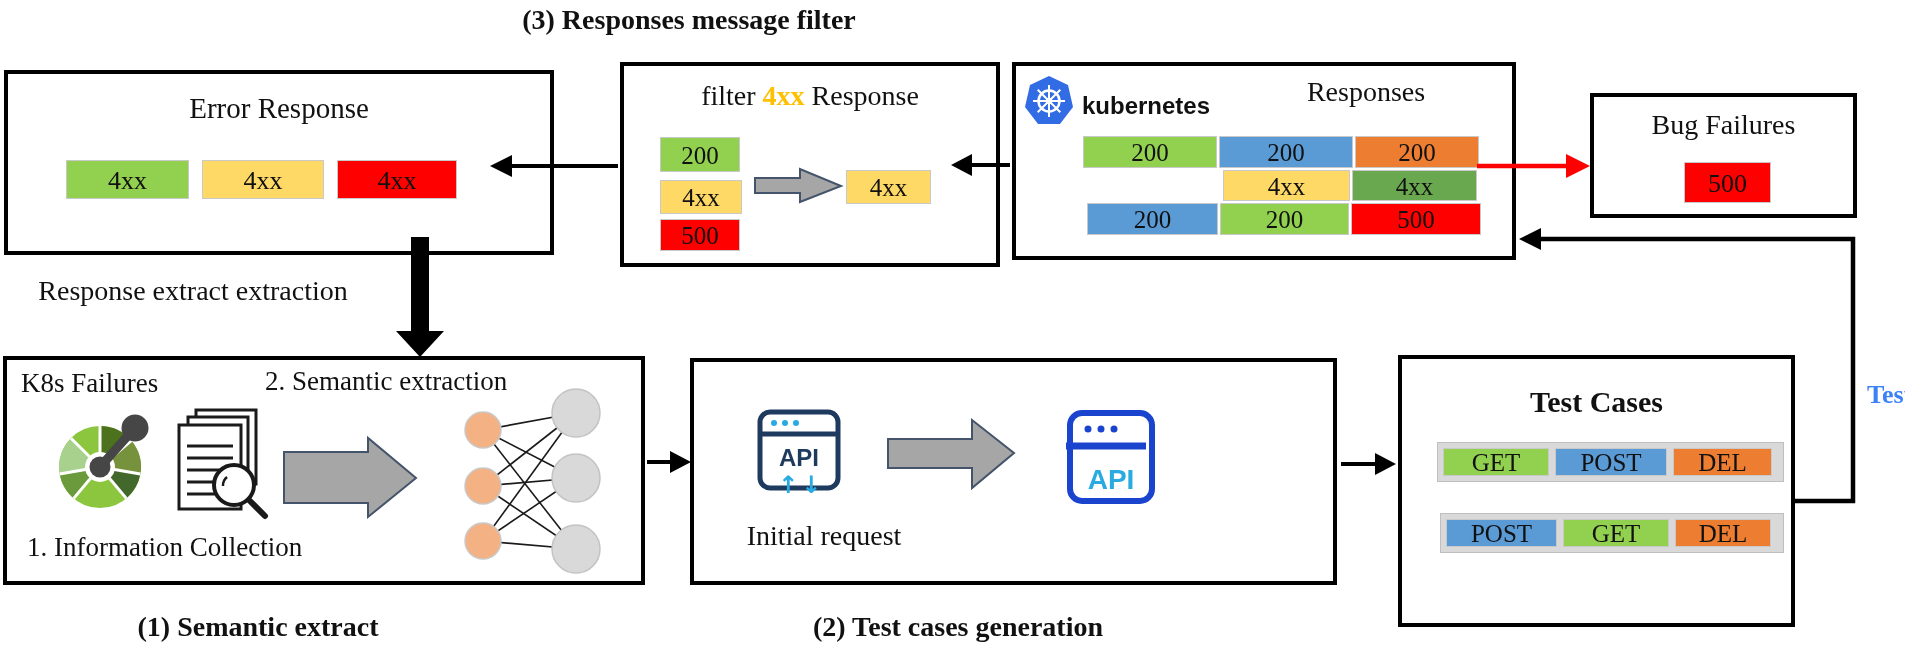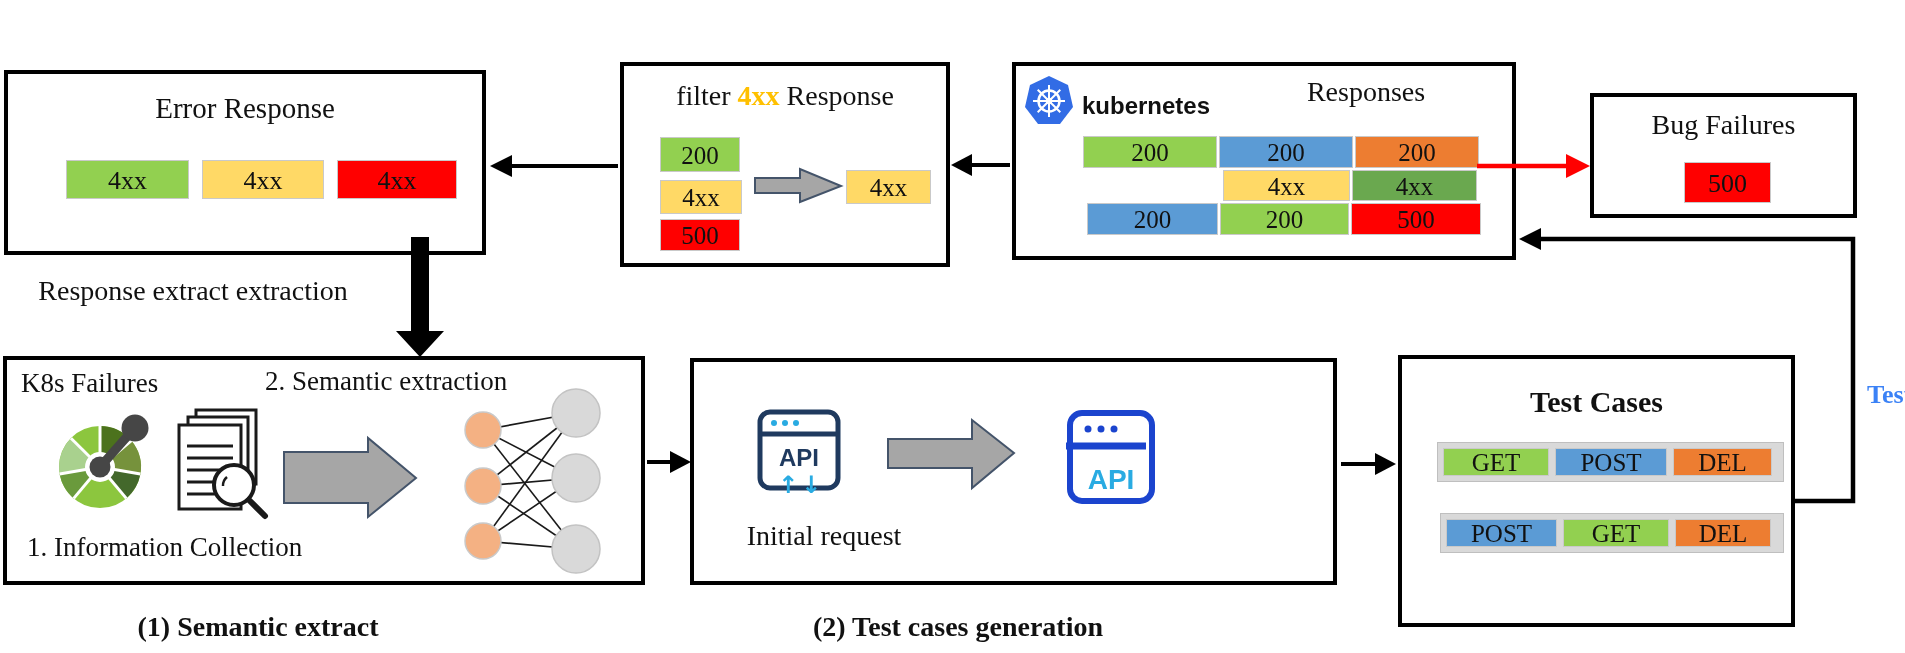--- a/index.html
+++ b/index.html
@@ -153,37 +153,38 @@
           <line x1="1049" y1="101" x2="1037.7" y2="112.3"></line>
         <line x1="1049" y1="101" x2="1033" y2="101"></line>
           <line x1="1049" y1="101" x2="1037.7" y2="89.7"></line>
         <line x1="1049" y1="101" x2="1049" y2="85"></line>
           <line x1="1049" y1="101" x2="1060.3" y2="89.7"></line>
       </g>
       <circle cx="1049" cy="101" r="3.2" fill="#fff"></circle>
     </g>
   </svg>
 
+  <div class="lbl bold center" style="left:439px;top:4px;width:500px;font-size:28px;">(3) Responses message filter</div>
 
   <div class="lbl" style="left:18px;top:275px;width:350px;font-size:28px;text-align:center;">Response extract extraction</div>
 
   <div class="lbl bold" id="testing-label" style="left: 1864px; top: 352px; font-size: 26px; color: #3b82f6; margin-top: 28px;">Testing</div>
 
   <div class="lbl bold center" style="left:58px;top:611px;width:400px;font-size:28px;">(1) Semantic extract</div>
 
   <div class="lbl bold center" style="left:758px;top:611px;width:400px;font-size:28px;">(2) Test cases generation</div>
 
-  <div class="box" style="left:4px;top:70px;width:482px;height:185px;">
+  <div class="box" style="left:4px;top:70px;width:550px;height:185px;">
     <div class="boxtitle" style="top:18px;">Error Response</div>
     <div class="chip" style="left: 58px; top: 86px; width: 123px; height: 39px; line-height: 39px; font-size: 26px; background: rgb(146, 208, 80);">4xx</div>
     <div class="chip" style="left: 194px; top: 86px; width: 122px; height: 39px; line-height: 39px; font-size: 26px; background: rgb(255, 217, 102);">4xx</div>
     <div class="chip" style="left: 329px; top: 86px; width: 120px; height: 39px; line-height: 39px; font-size: 26px; background: rgb(255, 0, 0);">4xx</div>
   </div>
 
-  <div class="box" style="left:620px;top:62px;width:330px;height:205px;text-decoration:underline;">
+  <div class="box" style="left:620px;top:62px;width:380px;height:205px;text-decoration:underline;">
     <div class="boxtitle" style="top:14px;font-size:28px;">
       <span>filter</span>
       <span class="bold" style="color: rgb(255, 192, 0);">4xx</span>
       <span>Response</span>
     </div>
     <div class="chip" style="left: 36px; top: 71px; width: 80px; height: 35px; line-height: 35px; background: rgb(146, 208, 80);">200</div>
     <div class="chip" style="left: 36px; top: 114px; width: 82px; height: 34px; line-height: 34px; background: rgb(255, 217, 102);">4xx</div>
     <div class="chip" style="left: 36px; top: 153px; width: 80px; height: 32px; line-height: 32px; background: rgb(255, 0, 0);">500</div>
     <div class="chip" style="left: 222px; top: 104px; width: 85px; height: 34px; line-height: 34px; background: rgb(255, 217, 102);">4xx</div>
   </div>

